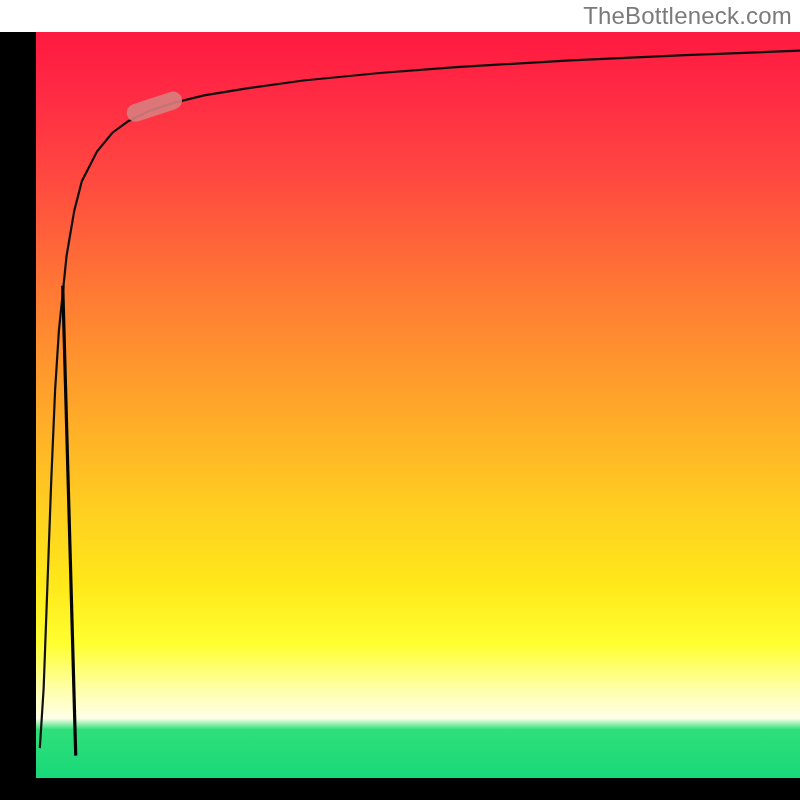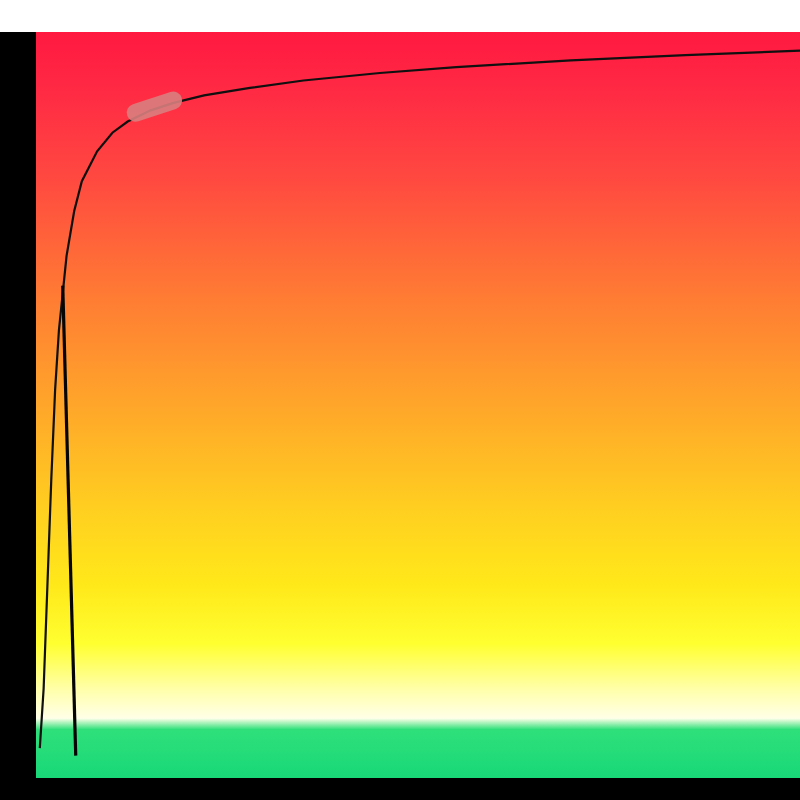--- a/index.html
+++ b/index.html
@@ -94,20 +94,21 @@
     stroke-linecap: butt;
   }
   .marker {
     fill: #d97e7e;
     fill-opacity: 0.9;
   }
 </style>
 </head>
 <body>
 <div id="stage">
+  <div id="watermark">TheBottleneck.com</div>
 
   <div id="left-bar"></div>
 
   <div id="bottom-bar"></div>
 
   <div id="plot"></div>
 
   <svg id="curve-svg" viewBox="0 0 764 746" preserveAspectRatio="none">
 
     <path id="main-curve" class="curve-path" d="M3.82 716.16 L7.64 656.48 L11.46 552.04 L15.28 447.60 L19.10 358.08 L22.92 298.40 L30.56 223.80 L38.20 179.04 L45.84 149.20 L61.12 119.36 L76.40 100.71 L91.68 89.52 L114.60 78.33 L137.52 70.87 L168.08 63.41 L213.92 55.95 L267.40 48.49 L343.80 41.03 L420.20 35.06 L534.80 28.35 L649.40 23.13 L764.00 18.65"></path>

